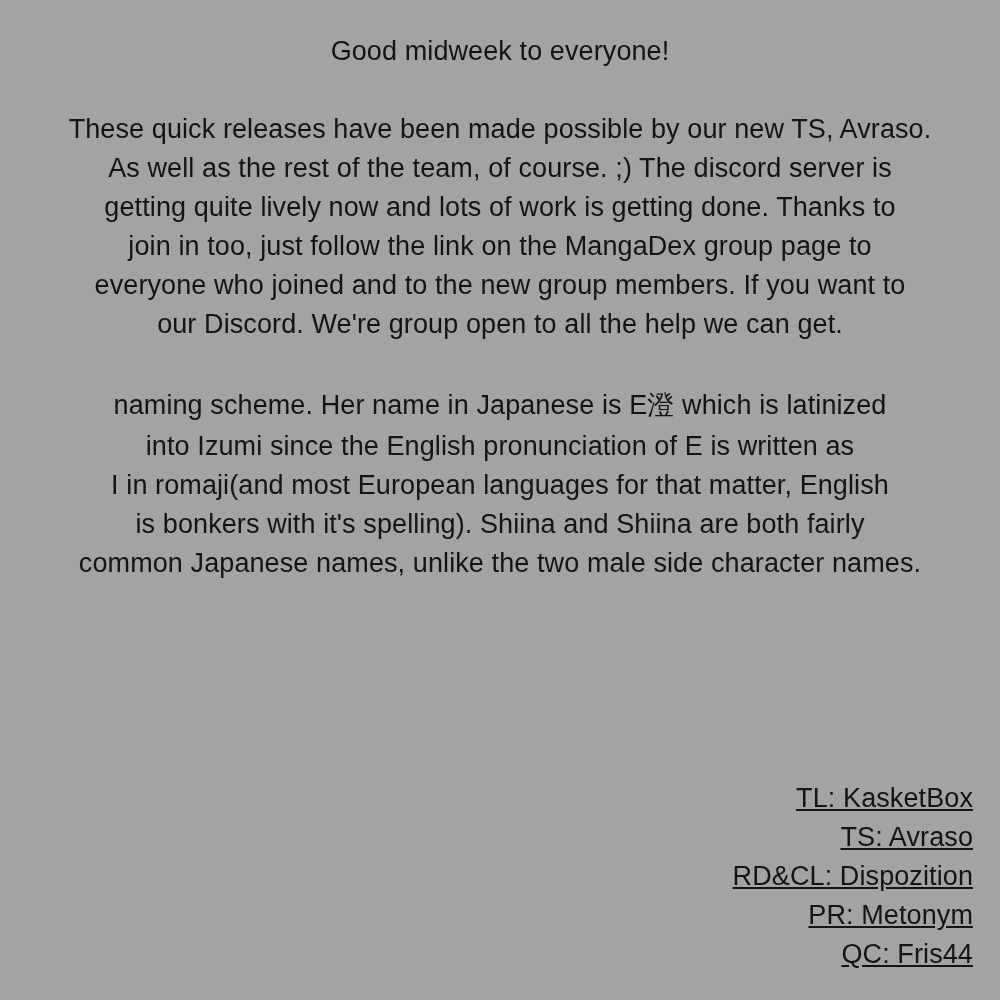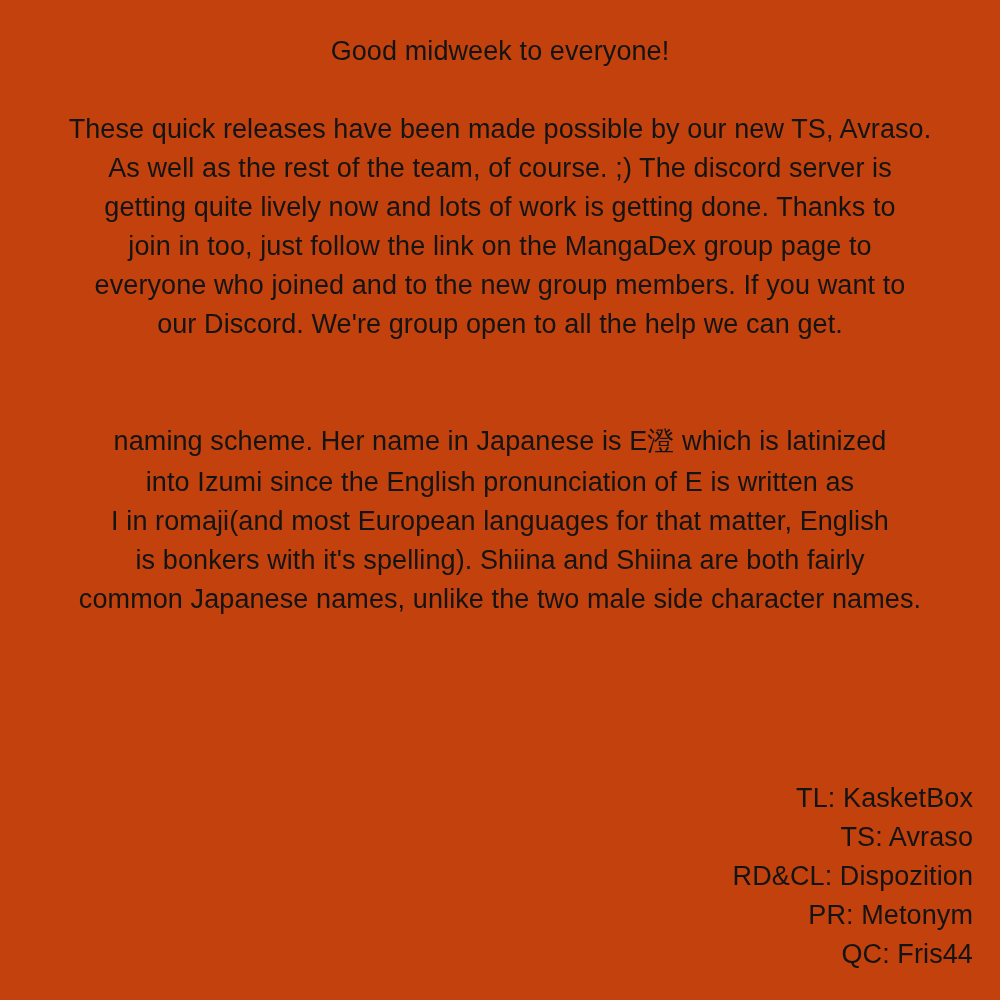--- a/index.html
+++ b/index.html
@@ -11,53 +11,53 @@
     height: 1000px;
     background: #ffffff;
     font-family: "Liberation Sans", sans-serif;
     color: #141414;
     overflow: hidden;
   }
   .page {
     position: relative;
     width: 1000px;
     height: 1000px;
-    background: #c2410c;
+    background: #a3a3a3;
   }
   .text-block {
     position: absolute;
     top: 32px;
     left: 0;
     width: 1000px;
     text-align: center;
     font-size: 27px;
     line-height: 39px;
     letter-spacing: 0.1px;
     white-space: nowrap;
   }
   .line {
     height: 39px;
   }
   .line.tall {
     height: 44px;
     line-height: 44px;
-    margin-top: 36px;
   }
   .spacer {
     height: 39px;
   }
   .credits {
     position: absolute;
     top: 779px;
     right: 27px;
     text-align: right;
     font-size: 27px;
     line-height: 39px;
     letter-spacing: 0.1px;
     white-space: nowrap;
+    text-decoration: underline;
   }
 </style>
 </head>
 <body>
 
 <div class="page">
 
   <div class="text-block">
     <div class="line">Good midweek to everyone!</div>
     <div class="spacer"></div>

